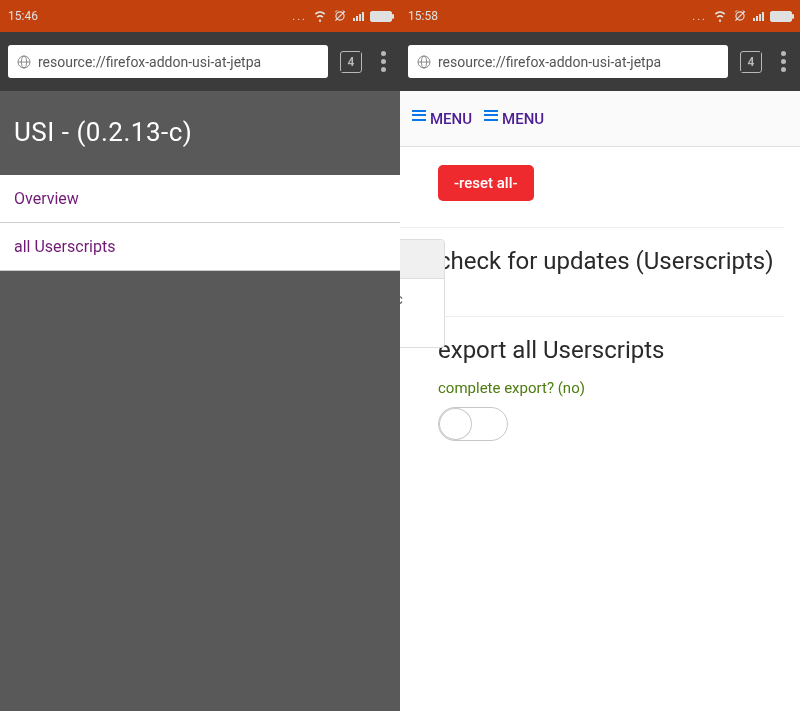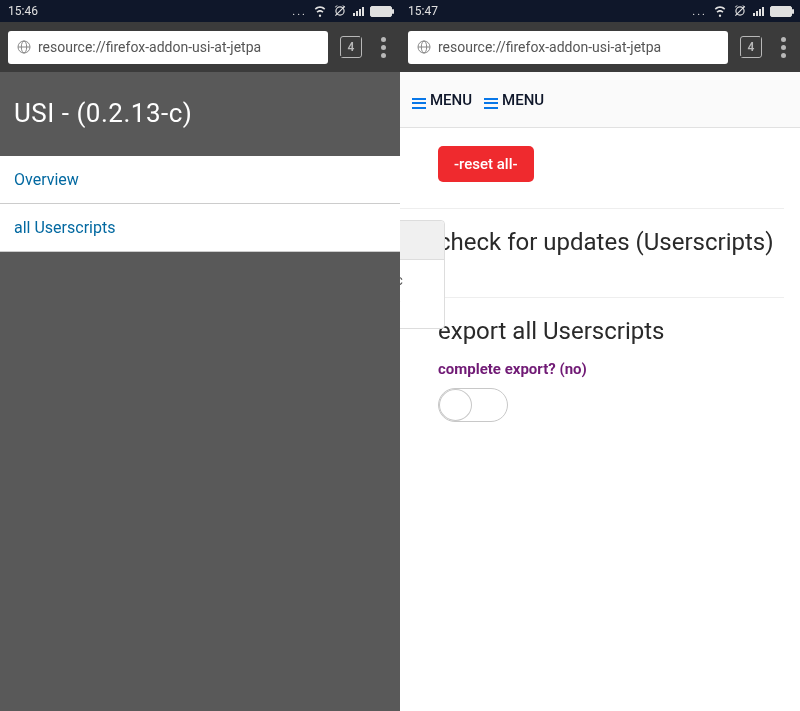--- a/index.html
+++ b/index.html
@@ -1,69 +1,69 @@
 <!DOCTYPE html>
 <html><head>
 <meta charset="utf-8">
 <style>
   * { box-sizing: border-box; margin: 0; padding: 0; font-family: -apple-system, BlinkMacSystemFont, "Segoe UI", Roboto, Helvetica, Arial, sans-serif; }
   body { background: #fff; width: 800px; height: 711px; overflow: hidden; }
   .screens { display: flex; width: 800px; height: 711px; }
   .screen { width: 400px; height: 711px; position: relative; background: #fff; overflow: hidden; }
 
   
-  .status-bar { height: 22px; background: #0f172a; display: flex; align-items: center; color: #e0e0e0; font-size: 12px; padding: 0 8px; justify-content: space-between; }
+  .status-bar { height: 32px; background: #c2410c; display: flex; align-items: center; color: #e0e0e0; font-size: 12px; padding: 0 8px; justify-content: space-between; }
   .status-right { display: flex; align-items: center; gap: 6px; }
   .dots { letter-spacing: 2px; font-size: 11px; }
   .battery { width: 22px; height: 11px; border: 1.2px solid #e0e0e0; border-radius: 2px; position: relative; background: #e0e0e0; }
   .battery::after { content:""; position:absolute; right:-3px; top:2px; width:2px; height:5px; background:#e0e0e0; border-radius:1px; }
   .sig { display:inline-flex; align-items:flex-end; gap:1px; }
   .sig span { width:2px; background:#e0e0e0; display:inline-block; }
   .sig span:nth-child(1){height:3px;}
   .sig span:nth-child(2){height:5px;}
   .sig span:nth-child(3){height:7px;}
   .sig span:nth-child(4){height:9px;}
 
   
-  .browser-bar { height: 50px; background: #3b3b3b; display: flex; align-items: center; padding: 0 8px; gap: 12px; }
+  .browser-bar { height: 59px; background: #3b3b3b; display: flex; align-items: center; padding: 0 8px; gap: 12px; }
   .url-box { flex: 1; height: 33px; background: #fff; border-radius: 3px; display: flex; align-items: center; padding: 0 8px; gap: 6px; overflow: hidden; }
   .globe-svg { width:16px; height:16px; flex-shrink:0; }
   .url-text { color: #555; font-size: 14px; white-space: nowrap; overflow:hidden; }
   .tab-count { width: 22px; height: 22px; border: 1.8px solid #b8b8b8; border-radius: 3px; display:flex; align-items:center; justify-content:center; color:#b8b8b8; font-size:12px; font-weight:600; position:relative; }
   .tab-count::before { content:""; position:absolute; top:-4px; left:-4px; width:22px; height:22px; border:1.8px solid #3b3b3b; border-radius:3px; }
   .kebab { width: 18px; display:flex; flex-direction:column; align-items:center; gap:3px; }
   .kebab span { width:5px; height:5px; background:#b8b8b8; border-radius:50%; }
 
   
   .left-content { background:#595959; height: 639px; }
   .page-title { color:#fff; font-size:26px; font-weight:400; padding: 26px 14px 28px; letter-spacing:0.5px; }
   .nav-list { }
-  .nav-item { background:#fff; color:#0369a1; font-size:16px; padding: 14px 14px; border-bottom:1px solid #ccc; }
+  .nav-item { background:#fff; color:#701a75; font-size:16px; padding: 14px 14px; border-bottom:1px solid #ccc; }
   .nav-item:first-child { border-top: none; }
   .nav-gap { height: 20px; }
 
   
   .right-content { position:relative; height:639px; }
   .menu-bar { height:56px; border-bottom:1px solid #e1e1e1; display:flex; align-items:center; padding: 0 8px; gap: 4px; background:#fafafa; }
-  .menu-btn { display:flex; align-items:flex-end; gap:4px; color:#0f172a; font-size:15px; font-weight:500; padding:4px; }
+  .menu-btn { display:flex; align-items:flex-start; gap:4px; color:#4c1d95; font-size:15px; font-weight:500; padding:4px; }
   .hamburger { display:inline-flex; flex-direction:column; gap:2.5px; }
   .hamburger span { width:14px; height:2px; background:#0877e8; }
 
   .right-body { padding: 18px 8px 18px 0; }
   .peek-card { position:absolute; left:-45px; top: 148px; width: 90px; background:#fff; border:1px solid #ddd; border-radius:4px; padding:12px 10px; font-size:15px; color:#555; }
   .peek-header { background:#f0f0f0; margin:-12px -10px 8px; padding:10px 10px; border-bottom:1px solid #ddd; font-weight:500; color:#444; border-radius:4px 4px 0 0;}
   .peek-text { line-height:1.6; }
 
   .section { padding: 0 0 26px 38px; }
   .section + .section { border-top:1px solid #eee; padding-top:18px; margin-right:8px; }
   .section h2 { font-size:24px; font-weight:400; color:#2a2a2a; margin-bottom:14px; line-height:1.25; }
   .btn { display:inline-block; padding: 9px 16px; border-radius:5px; color:#fff; font-size:15px; font-weight:500; border:none; }
   .btn-red { background:#ef2a2e; }
   .btn-blue { background:#0877e8; }
-  .sub-label { font-size:15px; font-weight:700; color:#701a75; margin-bottom:10px; }
+  .sub-label { font-size:15px; font-weight:400; color:#4d7c0f; margin-bottom:10px; }
   .toggle { width:70px; height:34px; border:1px solid #c8c8c8; border-radius:20px; position:relative; margin-bottom:28px; }
   .toggle-knob { width:33px; height:32px; border:1px solid #c8c8c8; border-radius:50%; background:#fff; position:absolute; left:0; top:0; }
   
   .screen.left { }
 </style>
 </head>
 <body>
 
 <div class="screens">
 
@@ -111,21 +111,21 @@
       <div class="nav-list">
         <div class="nav-item">Overview</div>
         <div class="nav-item">all Userscripts</div>
         <div class="nav-gap"></div>
       </div>
     </div>
   </div>
 
   <div class="screen">
     <div class="status-bar">
-      <span>15:47</span>
+      <span>15:58</span>
       <div class="status-right">
         <span class="dots">...</span>
         <svg width="14" height="14" viewBox="0 0 24 24">
             <path fill="#e0e0e0" d="M12 18a2 2 0 100 4 2 2 0 000-4zm-6-5l2 2c1-1 2.4-1.6 4-1.6s3 .6 4 1.6l2-2c-1.6-1.6-3.7-2.6-6-2.6s-4.4 1-6 2.6zM3 8l2 2c1.9-1.9 4.4-3 7-3s5.1 1.1 7 3l2-2C18.3 5.3 15.3 4 12 4S5.7 5.3 3 8z"></path>
           </svg>
         <svg width="14" height="14" viewBox="0 0 24 24">
             <path fill="#e0e0e0" d="M12 4a8 8 0 100 16 8 8 0 000-16zm0 14a6 6 0 110-12 6 6 0 010 12zM7 2L3 5l1 1 4-3zM17 2l4 3-1 1-4-3z"></path>
             <line x1="4" y1="20" x2="20" y2="4" stroke="#e0e0e0" stroke-width="2"></line>
           </svg>
         <span class="sig">

